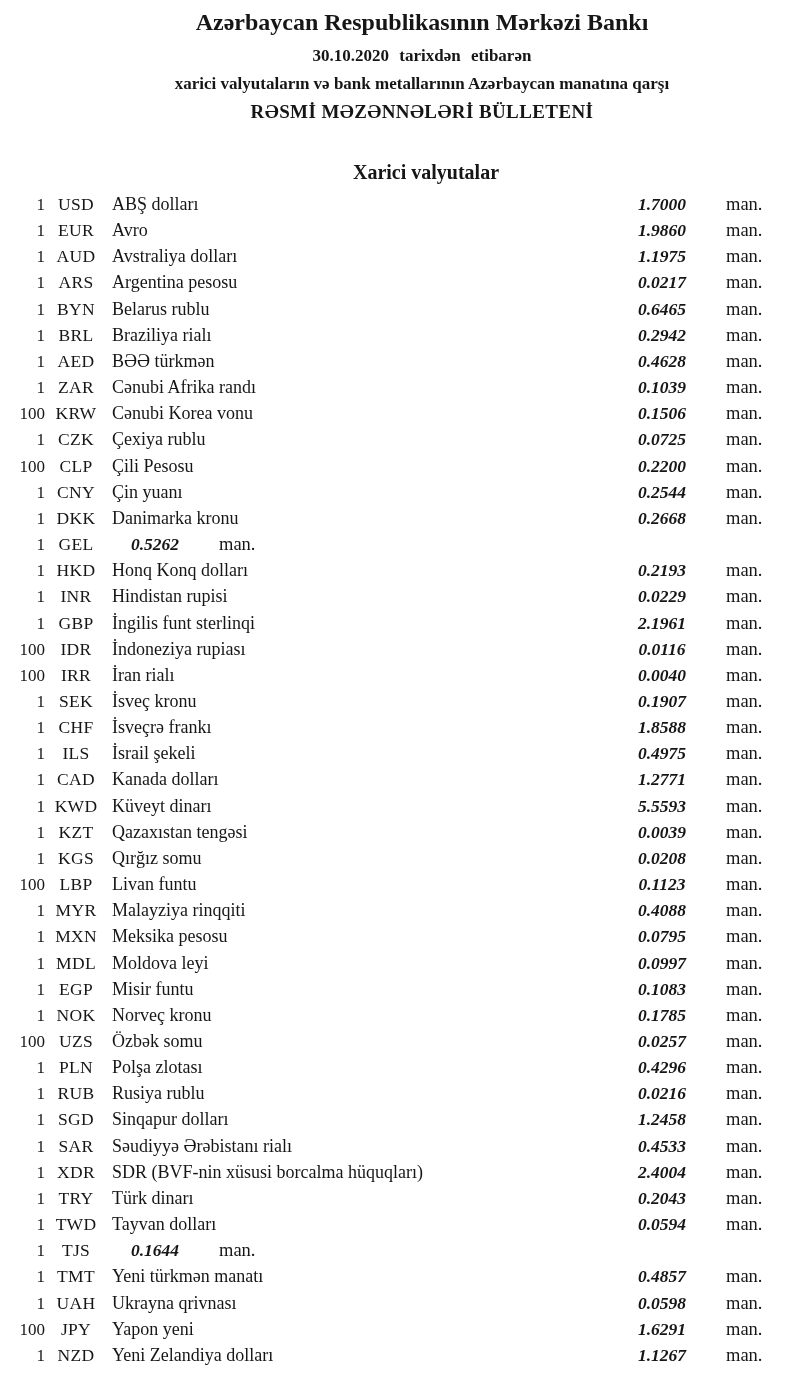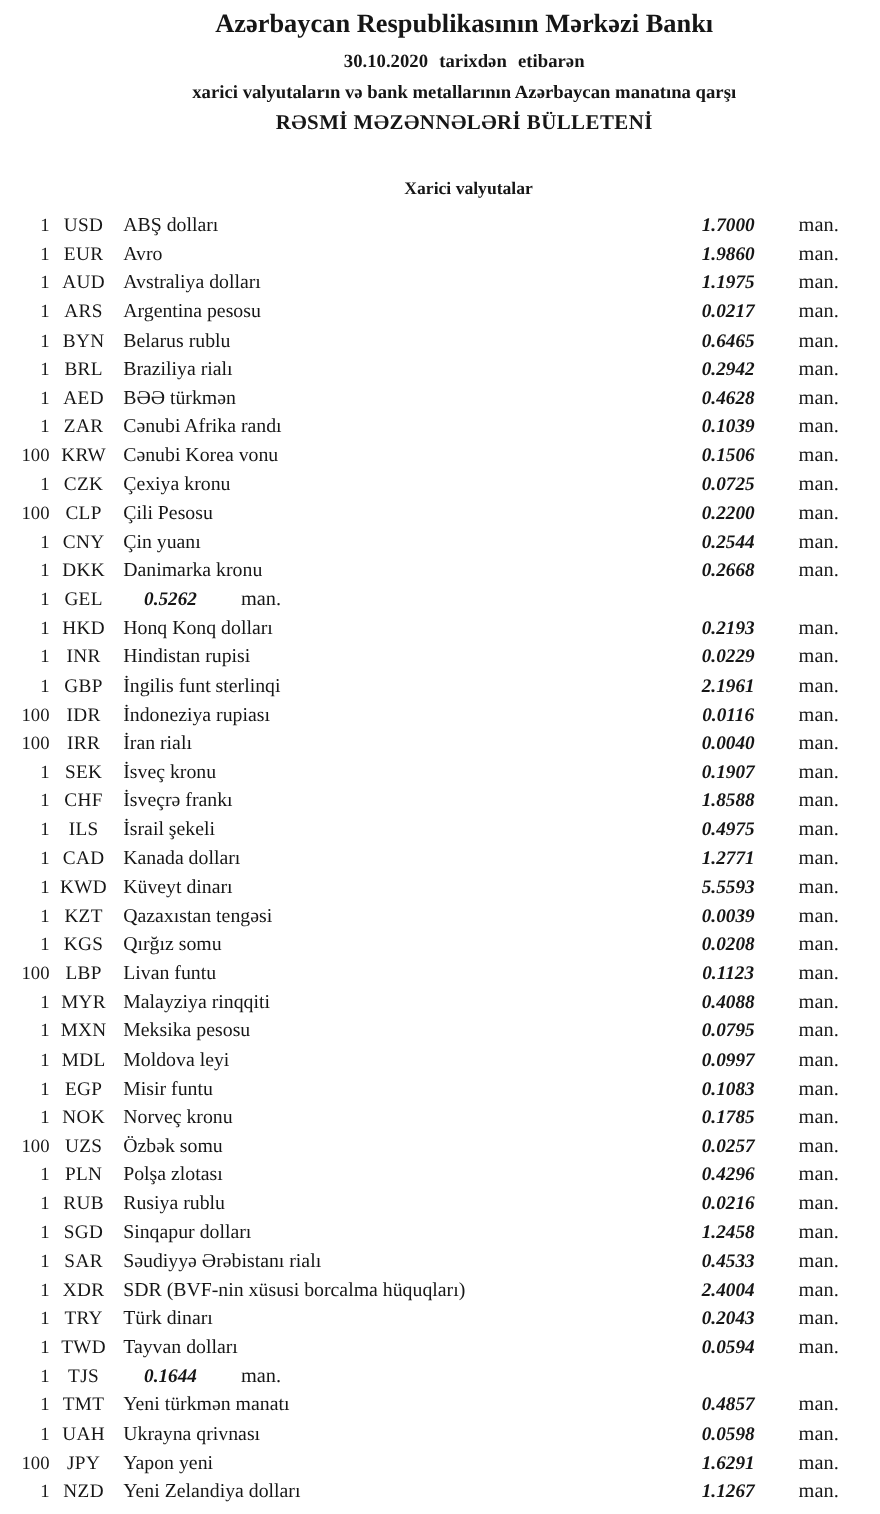--- a/index.html
+++ b/index.html
@@ -46,21 +46,21 @@
   .bulletin-title {
     font-size: 19px;
     font-weight: bold;
     line-height: 24px;
     margin-top: 5px;
     letter-spacing: 0.4px;
   }
   .section-title {
     text-align: center;
     padding-left: 52px;
-    font-size: 16px;
+    font-size: 20px;
     font-weight: bold;
     line-height: 22px;
     margin-top: 37px;
   }
   .rates-table {
     margin-top: 11px;
   }
   .row {
     display: flex;
     align-items: baseline;
@@ -187,21 +187,21 @@
       <span class="qty">100</span>
       <span class="code">KRW</span>
       <span class="name">Cənubi Korea vonu</span>
       <span class="rate">0.1506</span>
       <span class="unit">man.</span>
     </div>
 
     <div class="row">
       <span class="qty">1</span>
       <span class="code">CZK</span>
-      <span class="name">Çexiya kronu</span>
+      <span class="name">Çexiya rublu</span>
       <span class="rate">0.0725</span>
       <span class="unit">man.</span>
     </div>
 
     <div class="row">
       <span class="qty">100</span>
       <span class="code">CLP</span>
       <span class="name">Çili Pesosu</span>
       <span class="rate">0.2200</span>
       <span class="unit">man.</span>

